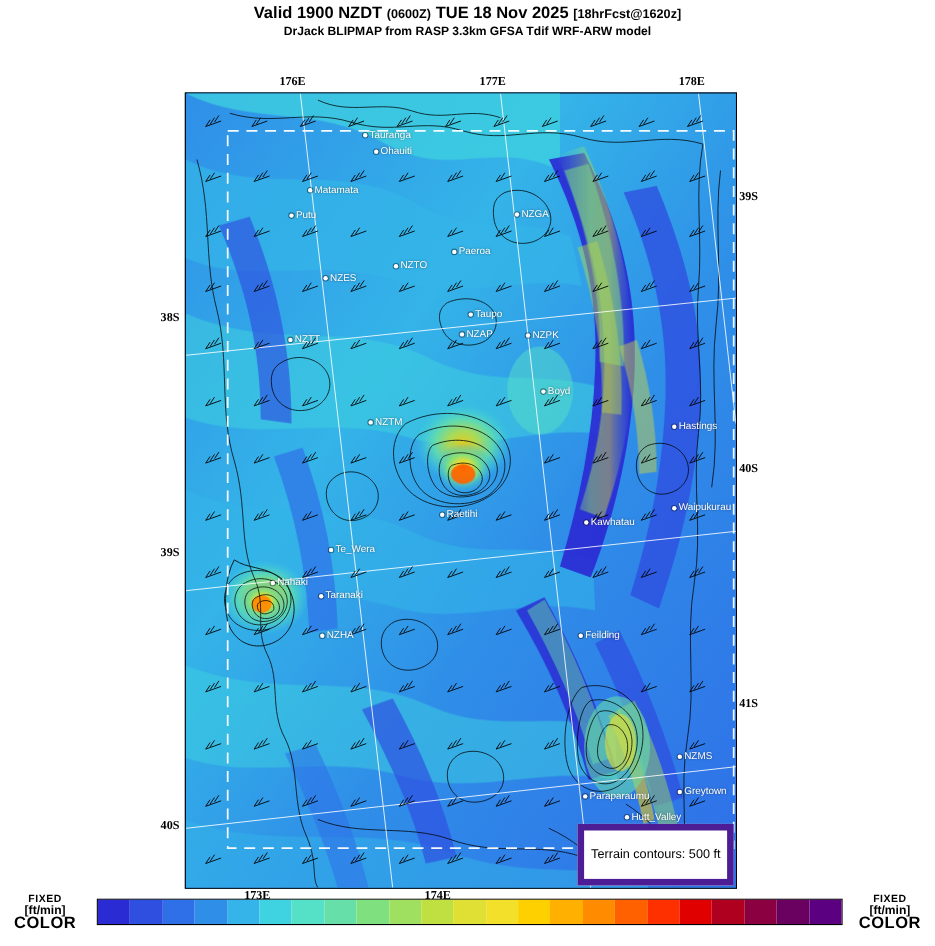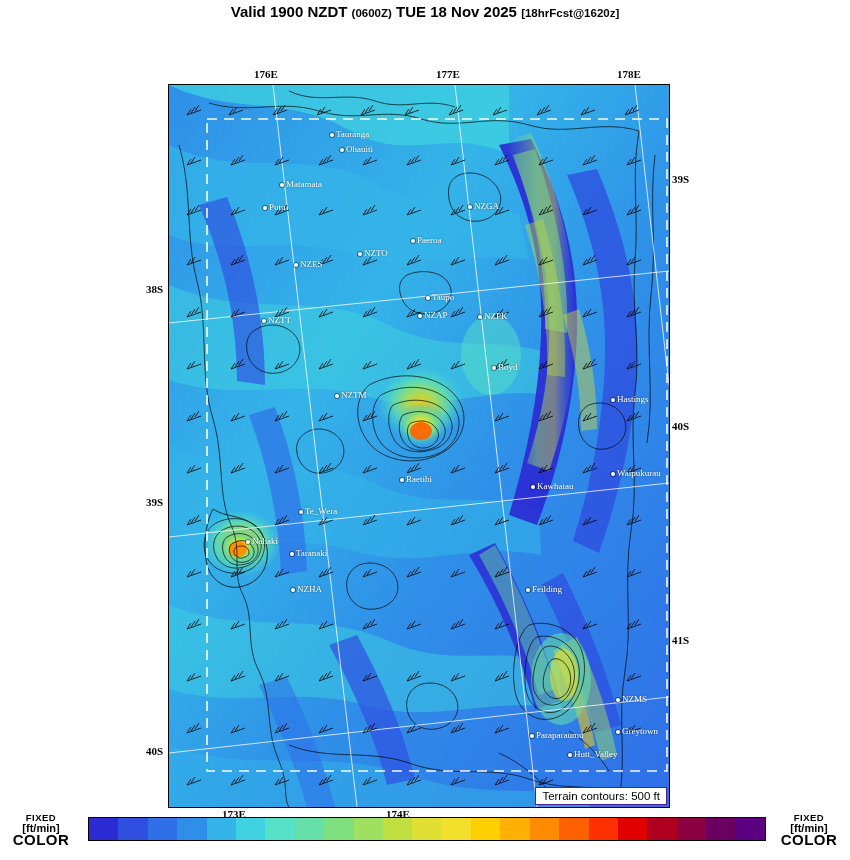--- a/index.html
+++ b/index.html
@@ -37,35 +37,34 @@
   
   .axlab{
     position:absolute;font-size:11px;font-weight:bold;color:#000;
     white-space:nowrap;
     font-family:Liberation Serif, serif;
   }
 
   
   .site{
     position:absolute;font-size:9px;color:#ffffff;white-space:nowrap;
-    font-family:Liberation Serif, serif;
+    font-family:Liberation Sans, sans-serif;
     text-shadow:0 0 2px rgba(0,0,0,.55);
-    margin-top:12px;
   }
   .site .dot{
     display:inline-block;width:4px;height:4px;border-radius:50%;
     background:#ffffff;margin-right:2px;vertical-align:middle;
     box-shadow:0 0 0 1px rgba(0,0,0,.4);
   }
 
   
   .terrnote{
     position:absolute;right:2px;bottom:2px;
-    background:#ffffff;border:1px solid #4c1d95;
-    font-size:11.5px;padding:2px 6px;font-family:"Liberation Sans", sans-serif;
+    background:#ffffff;border:6px solid #4c1d95;
+    font-size:11.5px;padding:16px 6px;font-family:"Liberation Sans", sans-serif;
   }
 
   
   .cbwrap{
     position:absolute;left:0;top:812px;width:850px;height:48px;
   }
   .cbleft,.cbright{
     position:absolute;top:0;width:78px;text-align:center;font-weight:bold;
     line-height:11px;
   }
@@ -92,20 +91,21 @@
 </head>
 <body>
 
 <div class="hdr">
   <div class="subtitle">
     <span>Valid 1900 NZDT</span>
     <span class="small">(0600Z)</span>
     <span>TUE 18 Nov 2025</span>
     <span class="brk">[18hrFcst@1620z]</span>
   </div>
+  <div class="modelline">DrJack BLIPMAP from RASP 3.3km GFSA Tdif WRF-ARW model</div>
 </div>
 
 <div class="maparea">
   <svg class="mapsvg" width="500" height="722" viewBox="0 0 500 722">
     <defs>
 
       <linearGradient id="gbase" x1="0" y1="0" x2="1" y2="1">
         <stop offset="0%" stop-color="#2f8fe8"></stop>
         <stop offset="35%" stop-color="#34b4e8"></stop>
         <stop offset="60%" stop-color="#2f8fe8"></stop>

